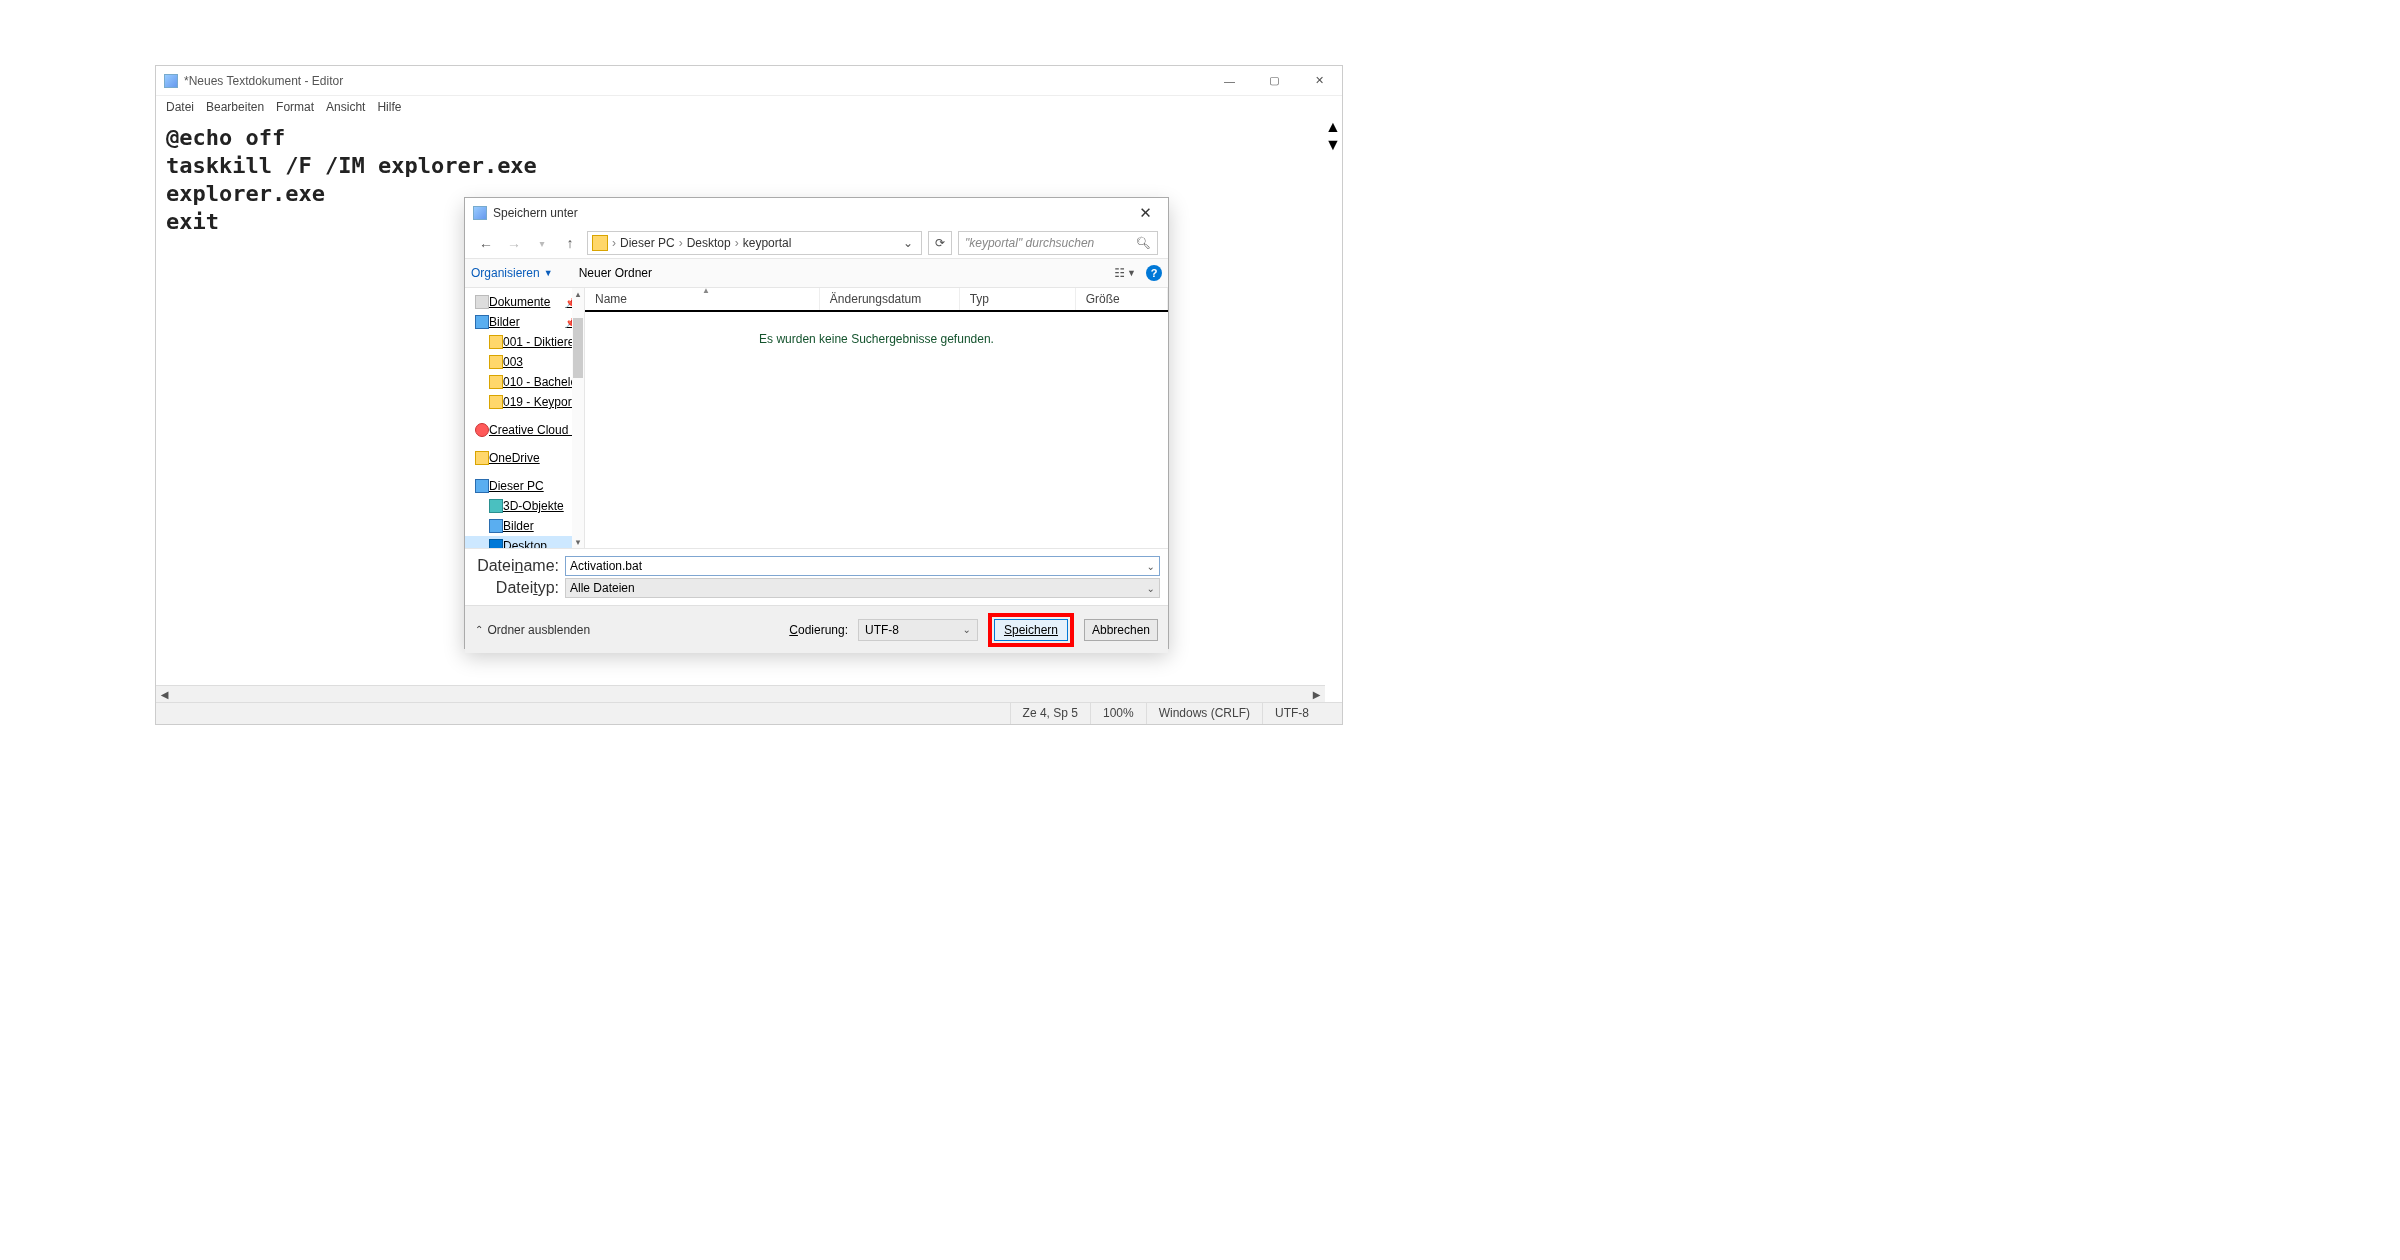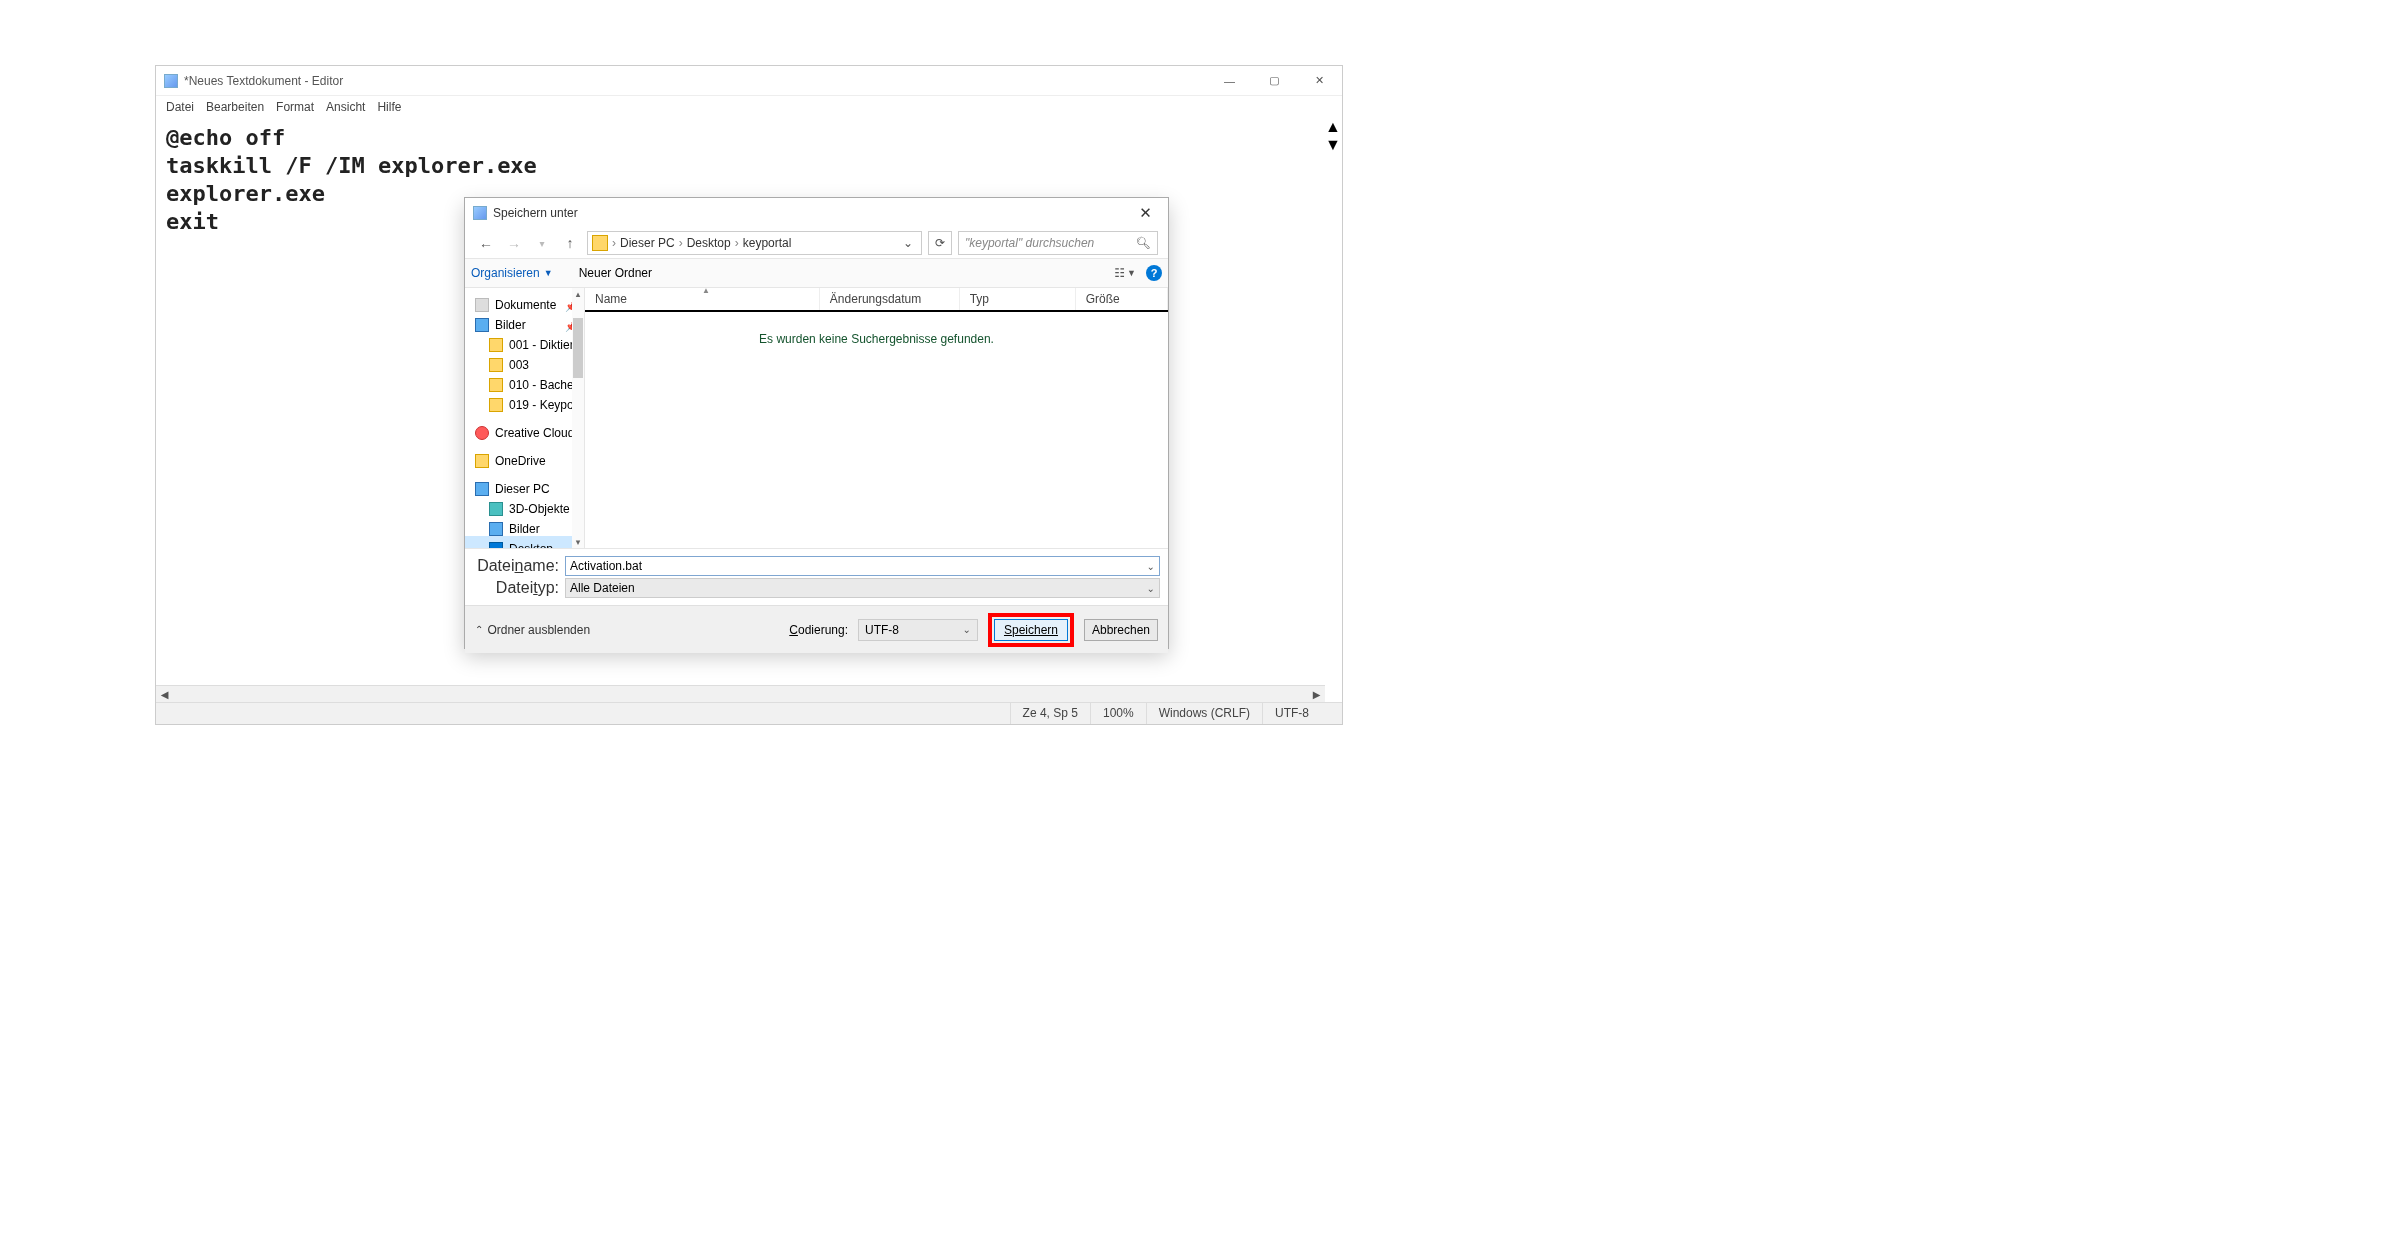--- a/index.html
+++ b/index.html
@@ -60,21 +60,21 @@
 .dialog-toolbar{height:30px; border-top:1px solid #e6e6e6; border-bottom:1px solid #e6e6e6;
    display:flex; align-items:center; padding:0 6px; font-size:12px; gap:26px; background:#fafafa;}
 .dialog-toolbar .org{color:#0a5dbb; display:flex; align-items:center; gap:4px;}
 .dialog-toolbar .org .dd{font-size:9px;}
 .dialog-toolbar .right{margin-left:auto; display:flex; align-items:center; gap:10px;}
 .dialog-toolbar .view{color:#555; display:flex; align-items:center; gap:2px;}
 .dialog-toolbar .help{width:16px;height:16px;border-radius:50%;background:#0078d7;color:#fff;display:flex;align-items:center;justify-content:center;font-size:11px;font-weight:bold;}
 
 .dialog-body{display:flex; height:260px;}
 .sidebar{width:120px; border-right:1px solid #e6e6e6; overflow:hidden; font-size:12px; padding:4px 0; position:relative;}
-.sidebar .item{height:20px; display:flex; align-items:flex-end; padding-left:16px; gap:6px; white-space:nowrap;}
+.sidebar .item{height:20px; display:flex; align-items:center; padding-left:16px; white-space:nowrap;text-decoration:underline;}
 .sidebar .item.selected{background:#cde8ff;}
 .sidebar .item .ico{width:14px;height:14px;flex-shrink:0;}
 .sidebar .item .ico.folder{background:#ffd76b;border:1px solid #d9a400;}
 .sidebar .item .ico.pic{background:#5aaef0;border:1px solid #2a6db0;}
 .sidebar .item .ico.doc{background:#ddd;border:1px solid #bbb;}
 .sidebar .item .ico.cloud{background:#ff5a5a;border:1px solid #c33;border-radius:50%;}
 .sidebar .item .ico.onedrive{background:#ffd76b;border:1px solid #d9a400;}
 .sidebar .item .ico.pc{background:#5aaef0;border:1px solid #2a6db0;}
 .sidebar .item .ico.desktop{background:#0078d7;border:1px solid #005a9e;}
 .sidebar .item .ico.obj3d{background:#4ac0c0;border:1px solid #2a9090;}

